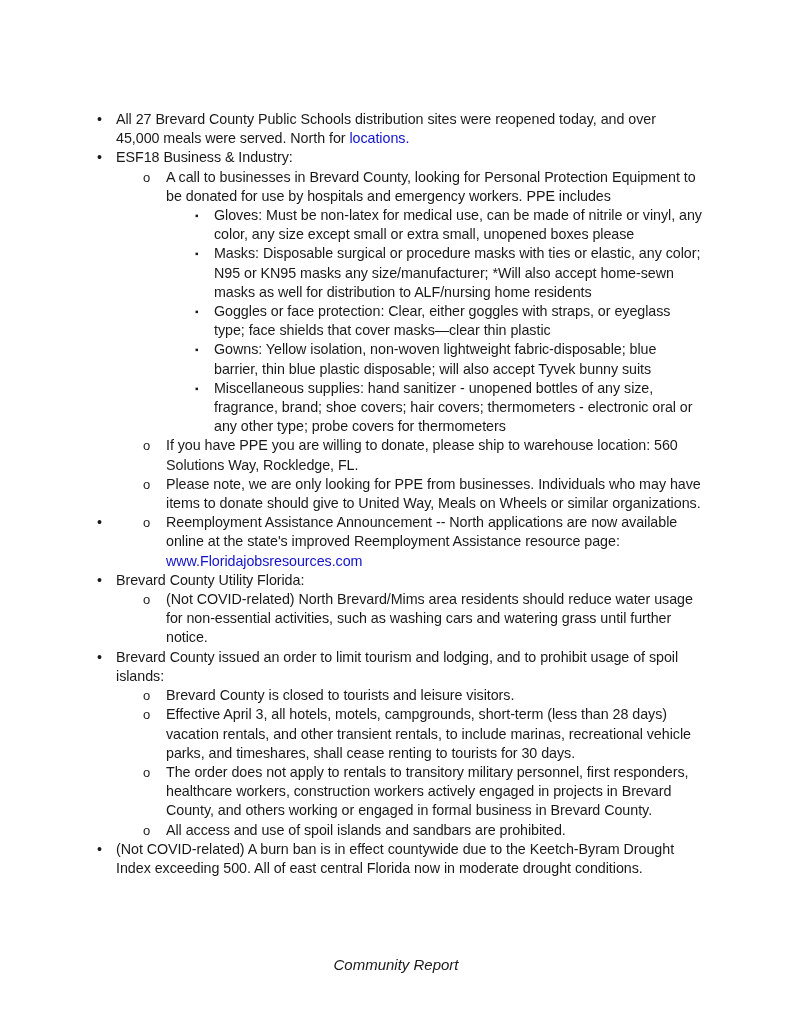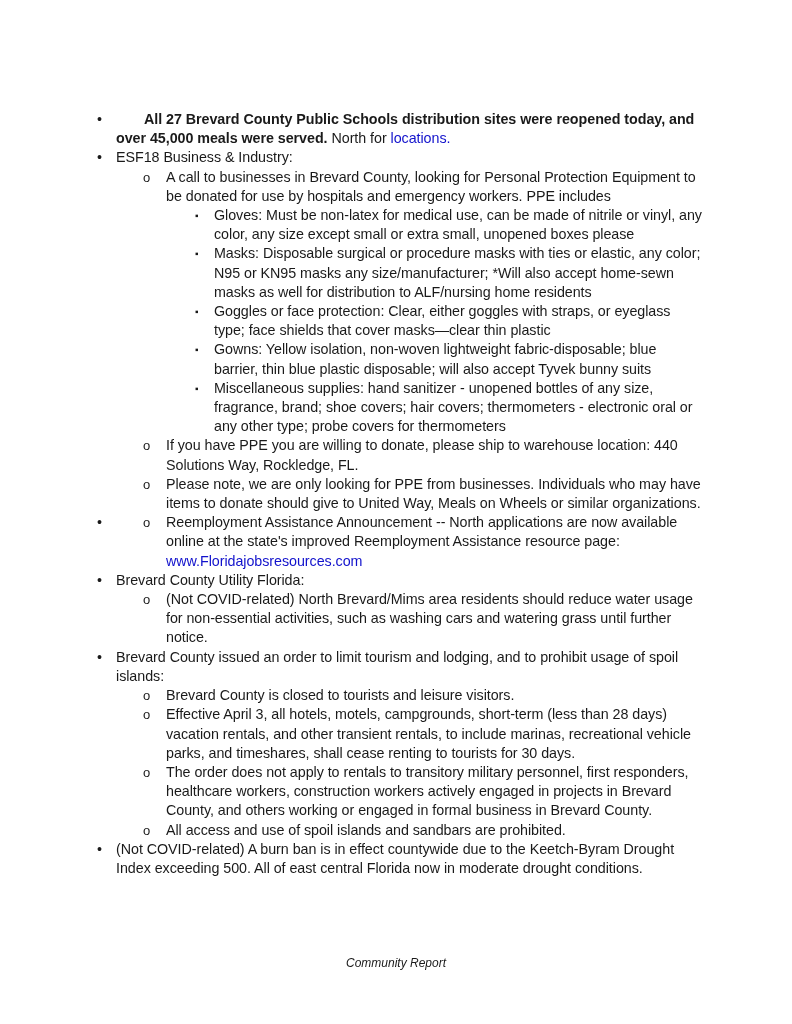--- a/index.html
+++ b/index.html
@@ -93,37 +93,37 @@
     width: 12px;
     font-size: 10px;
     line-height: 19.2px;
     color: #1a1a1a;
   }
 
   .txt {
     display: block;
   }
 
-  .bold { font-weight: bold; margin-left: 28px; }
+  .bold { font-weight: normal; }
 
   a.doclink,
   .doclink {
     color: #1111cc;
     cursor: pointer;
   }
 
   .footer {
     position: absolute;
     left: 0;
     top: 956px;
     width: 792px;
     text-align: center;
     font-family: "Liberation Sans", "DejaVu Sans", sans-serif;
     font-style: italic;
-    font-size: 12px;
+    font-size: 15px;
     color: #1a1a1a;
   }
 </style>
 </head>
 <body>
 
 <div class="page">
 
   <div class="content">
 
@@ -162,21 +162,21 @@
               </li>
               <li>
                 <span class="marker">▪</span>
                 <span class="txt">Miscellaneous supplies: hand sanitizer - unopened bottles of any size, fragrance, brand; shoe covers; hair covers; thermometers - electronic oral or any other type; probe covers for thermometers</span>
               </li>
             </ul>
           </li>
 
           <li>
             <span class="marker">o</span>
-            <span class="txt">If you have PPE you are willing to donate, please ship to warehouse location: 440 Solutions Way, Rockledge, FL.</span>
+            <span class="txt">If you have PPE you are willing to donate, please ship to warehouse location: 560 Solutions Way, Rockledge, FL.</span>
           </li>
           <li>
             <span class="marker">o</span>
             <span class="txt">Please note, we are only looking for PPE from businesses. Individuals who may have items to donate should give to United Way, Meals on Wheels or similar organizations.</span>
           </li>
         </ul>
       </li>
 
       <li>
         <span class="marker">•</span>

